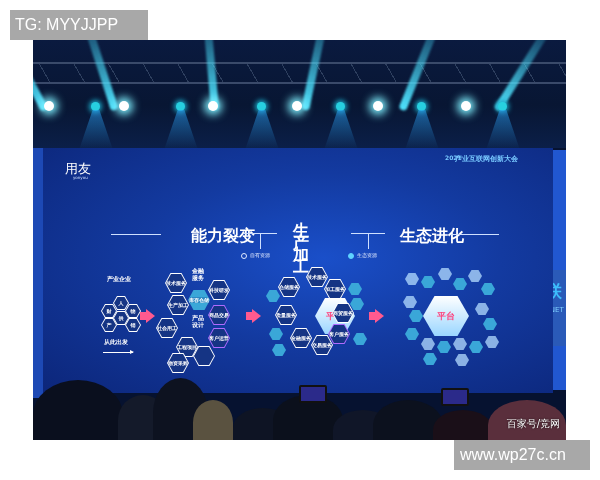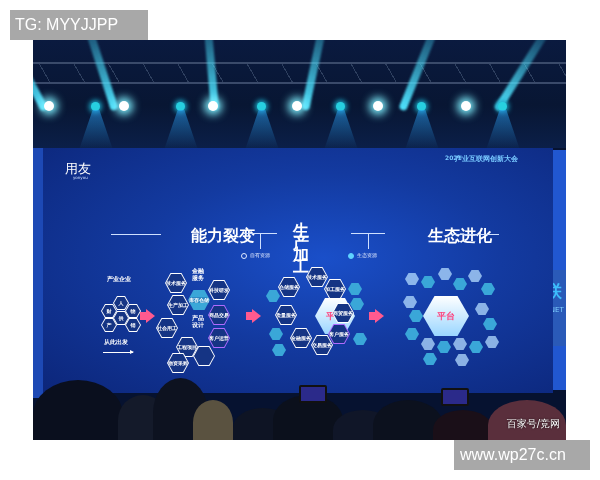--- a/index.html
+++ b/index.html
@@ -99,21 +99,21 @@
     <div class="event-line1">产业互联网创新大会</div>
 
 
     <div class="hline" style="left:68px; top:86px; width:50px;"></div>
     <div class="stage-label" style="left:148px; top:78px;">能力裂变</div>
     <div class="hline" style="left:200px; top:85px; width:34px;"></div>
     <div class="vline" style="left:217px; top:85px; height:16px;"></div>
     <div class="stage-label" style="left:250px; top:78px; width:26px; white-space:normal; line-height:12px;">生产加工</div>
     <div class="hline" style="left:308px; top:85px; width:34px;"></div>
     <div class="vline" style="left:325px; top:85px; height:16px;"></div>
-    <div class="stage-label" style="left:357px; top:78px;margin-left:28px;">生态进化</div>
+    <div class="stage-label" style="left:357px; top:78px;">生态进化</div>
     <div class="hline" style="left:408px; top:86px; width:48px;"></div>
 
     <div class="legend" style="left:198px; top:104px;">
       <span class="legend-dot"></span><span>自有资源</span>
     </div>
     <div class="legend" style="left:305px; top:104px;">
       <span class="legend-dot filled"></span><span>生态资源</span>
     </div>
 
     <div class="small-label" style="left:64px; top:127px;">产业企业</div>

